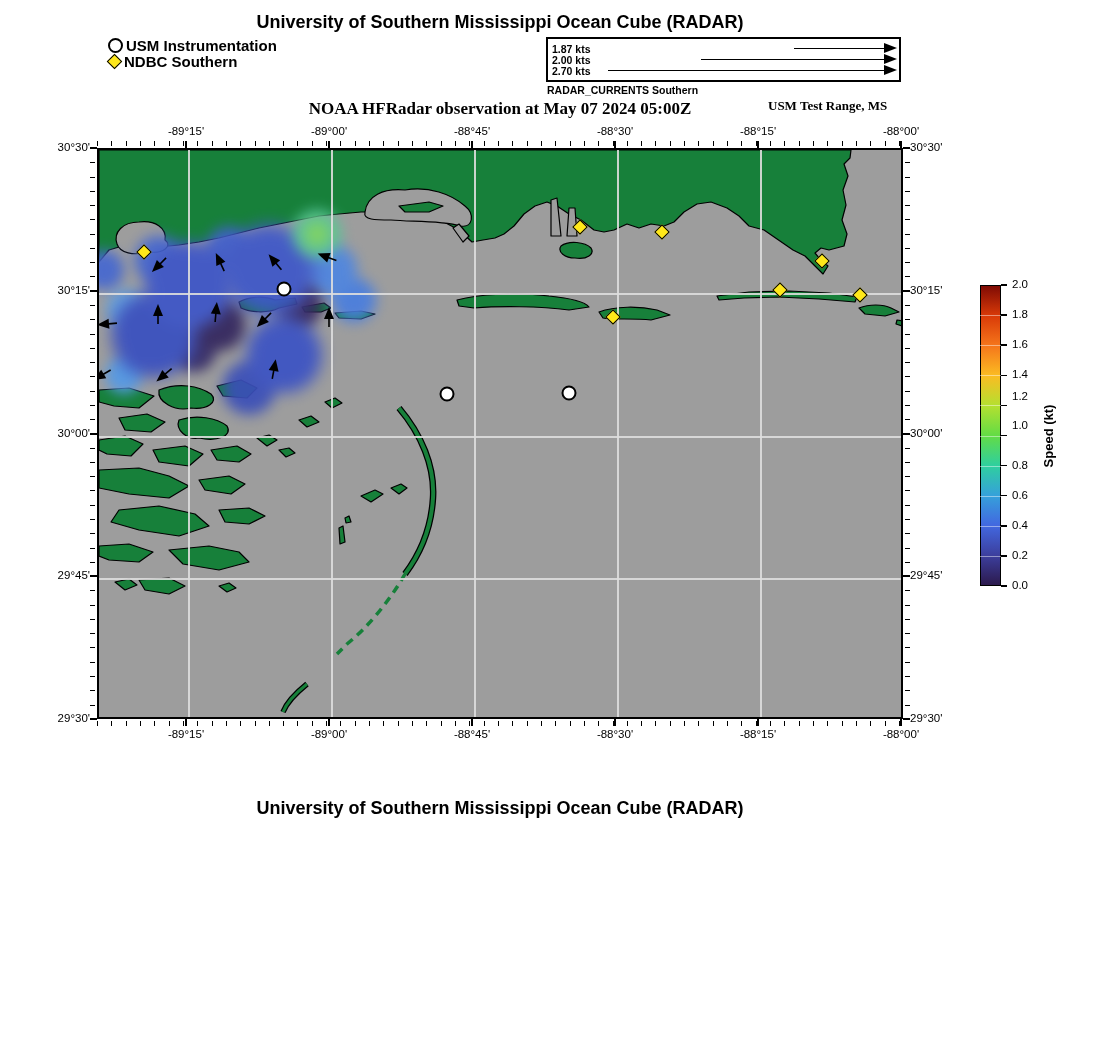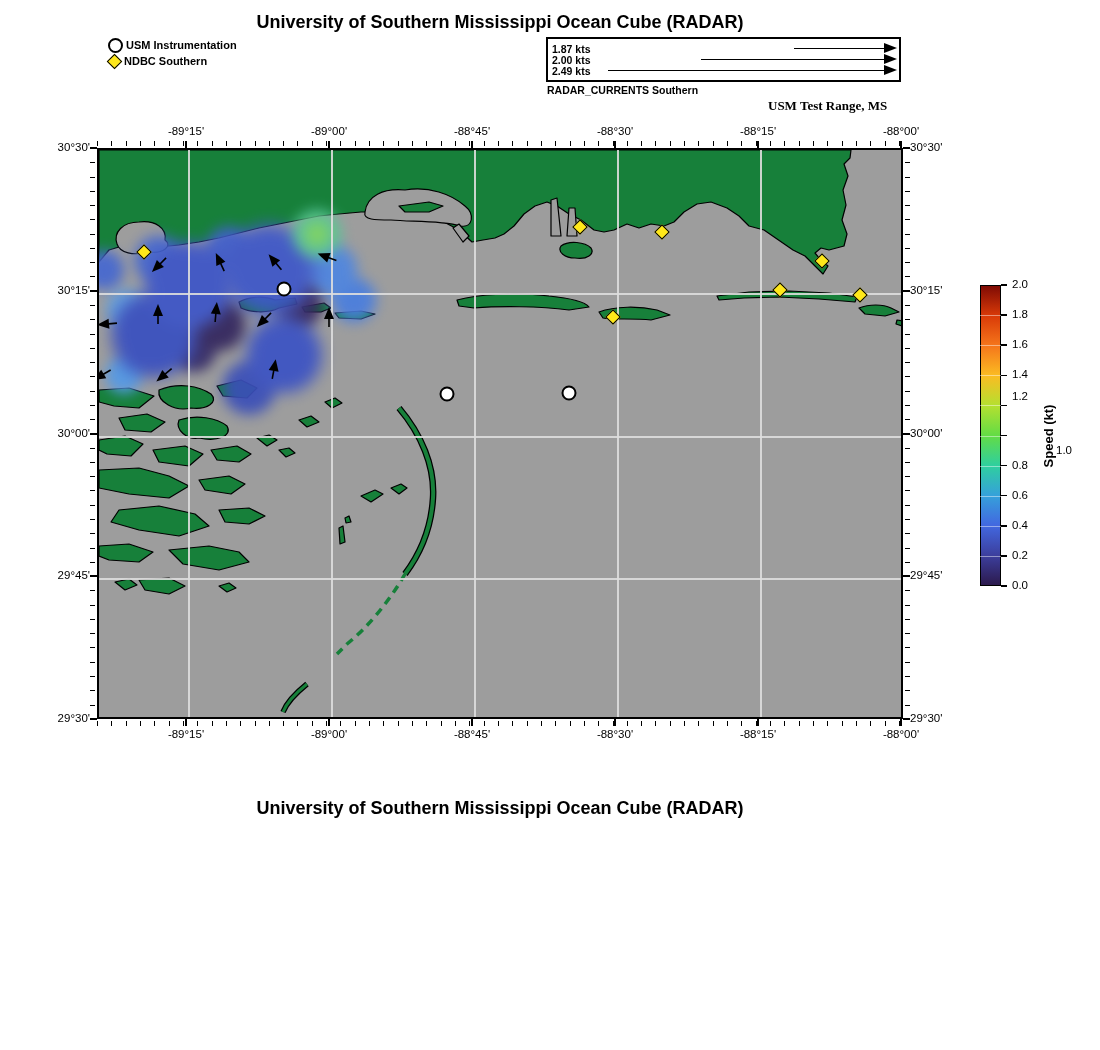--- a/index.html
+++ b/index.html
@@ -12,21 +12,21 @@
   .subtitle{position:absolute;left:0;top:99px;width:1000px;text-align:center;
          font-family:"Liberation Serif",serif;font-size:17px;font-weight:bold;}
   .range-label{position:absolute;left:768px;top:98px;
          font-family:"Liberation Serif",serif;font-size:13px;font-weight:bold;}
   
   .legend{position:absolute;left:108px;top:37px;}
   .legend-row{display:flex;align-items:center;height:16px;}
   .lg-circle{width:11px;height:11px;border:2px solid #000;border-radius:50%;background:#fff;margin-right:3px;}
   .lg-diamond{width:9px;height:9px;border:1.5px solid #000;background:#ffe81a;
               transform:rotate(45deg);margin:1px 4px 1px 1px;}
-  .legend-row span{font-size:11px;font-weight:bold;}
+  .legend-row span{font-size:15px;font-weight:bold;}
   
   .vecbox{position:absolute;left:546px;top:37px;width:351px;height:41px;
           border:2px solid #000;background:#fff;}
   .vecrow{position:absolute;left:0;width:100%;height:11px;}
   .vecrow .lbl{position:absolute;left:4px;top:0;font-size:10.5px;font-weight:bold;}
   .vecrow .line{position:absolute;top:5px;height:1.2px;background:#000;right:13px;}
   .vecrow .head{position:absolute;right:2px;top:0.5px;width:0;height:0;
         border-left:13px solid #000;border-top:5px solid transparent;border-bottom:5px solid transparent;}
   .vec-caption{position:absolute;left:547px;top:84px;font-size:10.5px;font-weight:bold;}
   
@@ -100,27 +100,28 @@
         <div class="lbl">1.87 kts</div>
         <div class="line" style="width: 92px;"></div>
         <div class="head"></div>
       </div>
       <div class="vecrow" style="top: 14.5px;">
         <div class="lbl">2.00 kts</div>
         <div class="line" style="width: 185px;"></div>
         <div class="head"></div>
       </div>
       <div class="vecrow" style="top: 25.5px;">
-        <div class="lbl">2.49 kts</div>
+        <div class="lbl">2.70 kts</div>
         <div class="line" style="width: 278px;"></div>
         <div class="head"></div>
       </div>
     </div>
   <div class="vec-caption">RADAR_CURRENTS Southern</div>
   <div class="range-label">USM Test Range, MS</div>
+  <div class="subtitle">NOAA HFRadar observation at May 07 2024 05:00Z</div>
 
   <div class="map">
     <svg width="806" height="571" viewBox="0 0 806 571">
       <g fill="#17803a" stroke="#000" stroke-width="1.2" stroke-linejoin="round">
 
         <path d="M0,0 L752,0 L751,8 745,14 749,26 744,40 747,55 743,70 748,84 745,96
           730,100 722,98 716,103 721,109 729,116 724,124 714,114 706,106 694,100
           665,80 650,76 640,66 628,58 612,52 598,54 585,62 575,72 565,76 552,74
           540,78 528,74 515,80 505,82 495,80 482,70 470,64 458,56 448,52
           436,56 425,64 415,76 405,84 396,88 384,90 373,92
@@ -339,21 +340,21 @@
     <div class="cbar-tick" style="top: 344.45px;"></div>
     <div class="cbar-lbl" style="top: 338.2px;">1.6</div>
     <div class="cbar-line" style="top: 375.3px;"></div>
     <div class="cbar-tick" style="top: 374.55px;"></div>
     <div class="cbar-lbl" style="top: 368.3px;">1.4</div>
     <div class="cbar-line" style="top: 405.4px;"></div>
     <div class="cbar-tick" style="top: 404.65px;"></div>
     <div class="cbar-lbl" style="top: 390px;">1.2</div>
     <div class="cbar-line" style="top: 435.5px;"></div>
     <div class="cbar-tick" style="top: 434.75px;"></div>
-    <div class="cbar-lbl" style="top: 444px; margin-left: 44px;">1.0</div>
+    <div class="cbar-lbl" style="top: 419px;">1.0</div>
     <div class="cbar-line" style="top: 465.6px;"></div>
     <div class="cbar-tick" style="top: 464.85px;"></div>
     <div class="cbar-lbl" style="top: 458.6px; text-align: center;">0.8</div>
     <div class="cbar-line" style="top: 495.7px;"></div>
     <div class="cbar-tick" style="top: 494.95px;"></div>
     <div class="cbar-lbl" style="top: 488.7px;">0.6</div>
     <div class="cbar-line" style="top: 525.8px;"></div>
     <div class="cbar-tick" style="top: 525.05px;"></div>
     <div class="cbar-lbl" style="top: 518.8px;">0.4</div>
     <div class="cbar-line" style="top: 555.9px;"></div>

